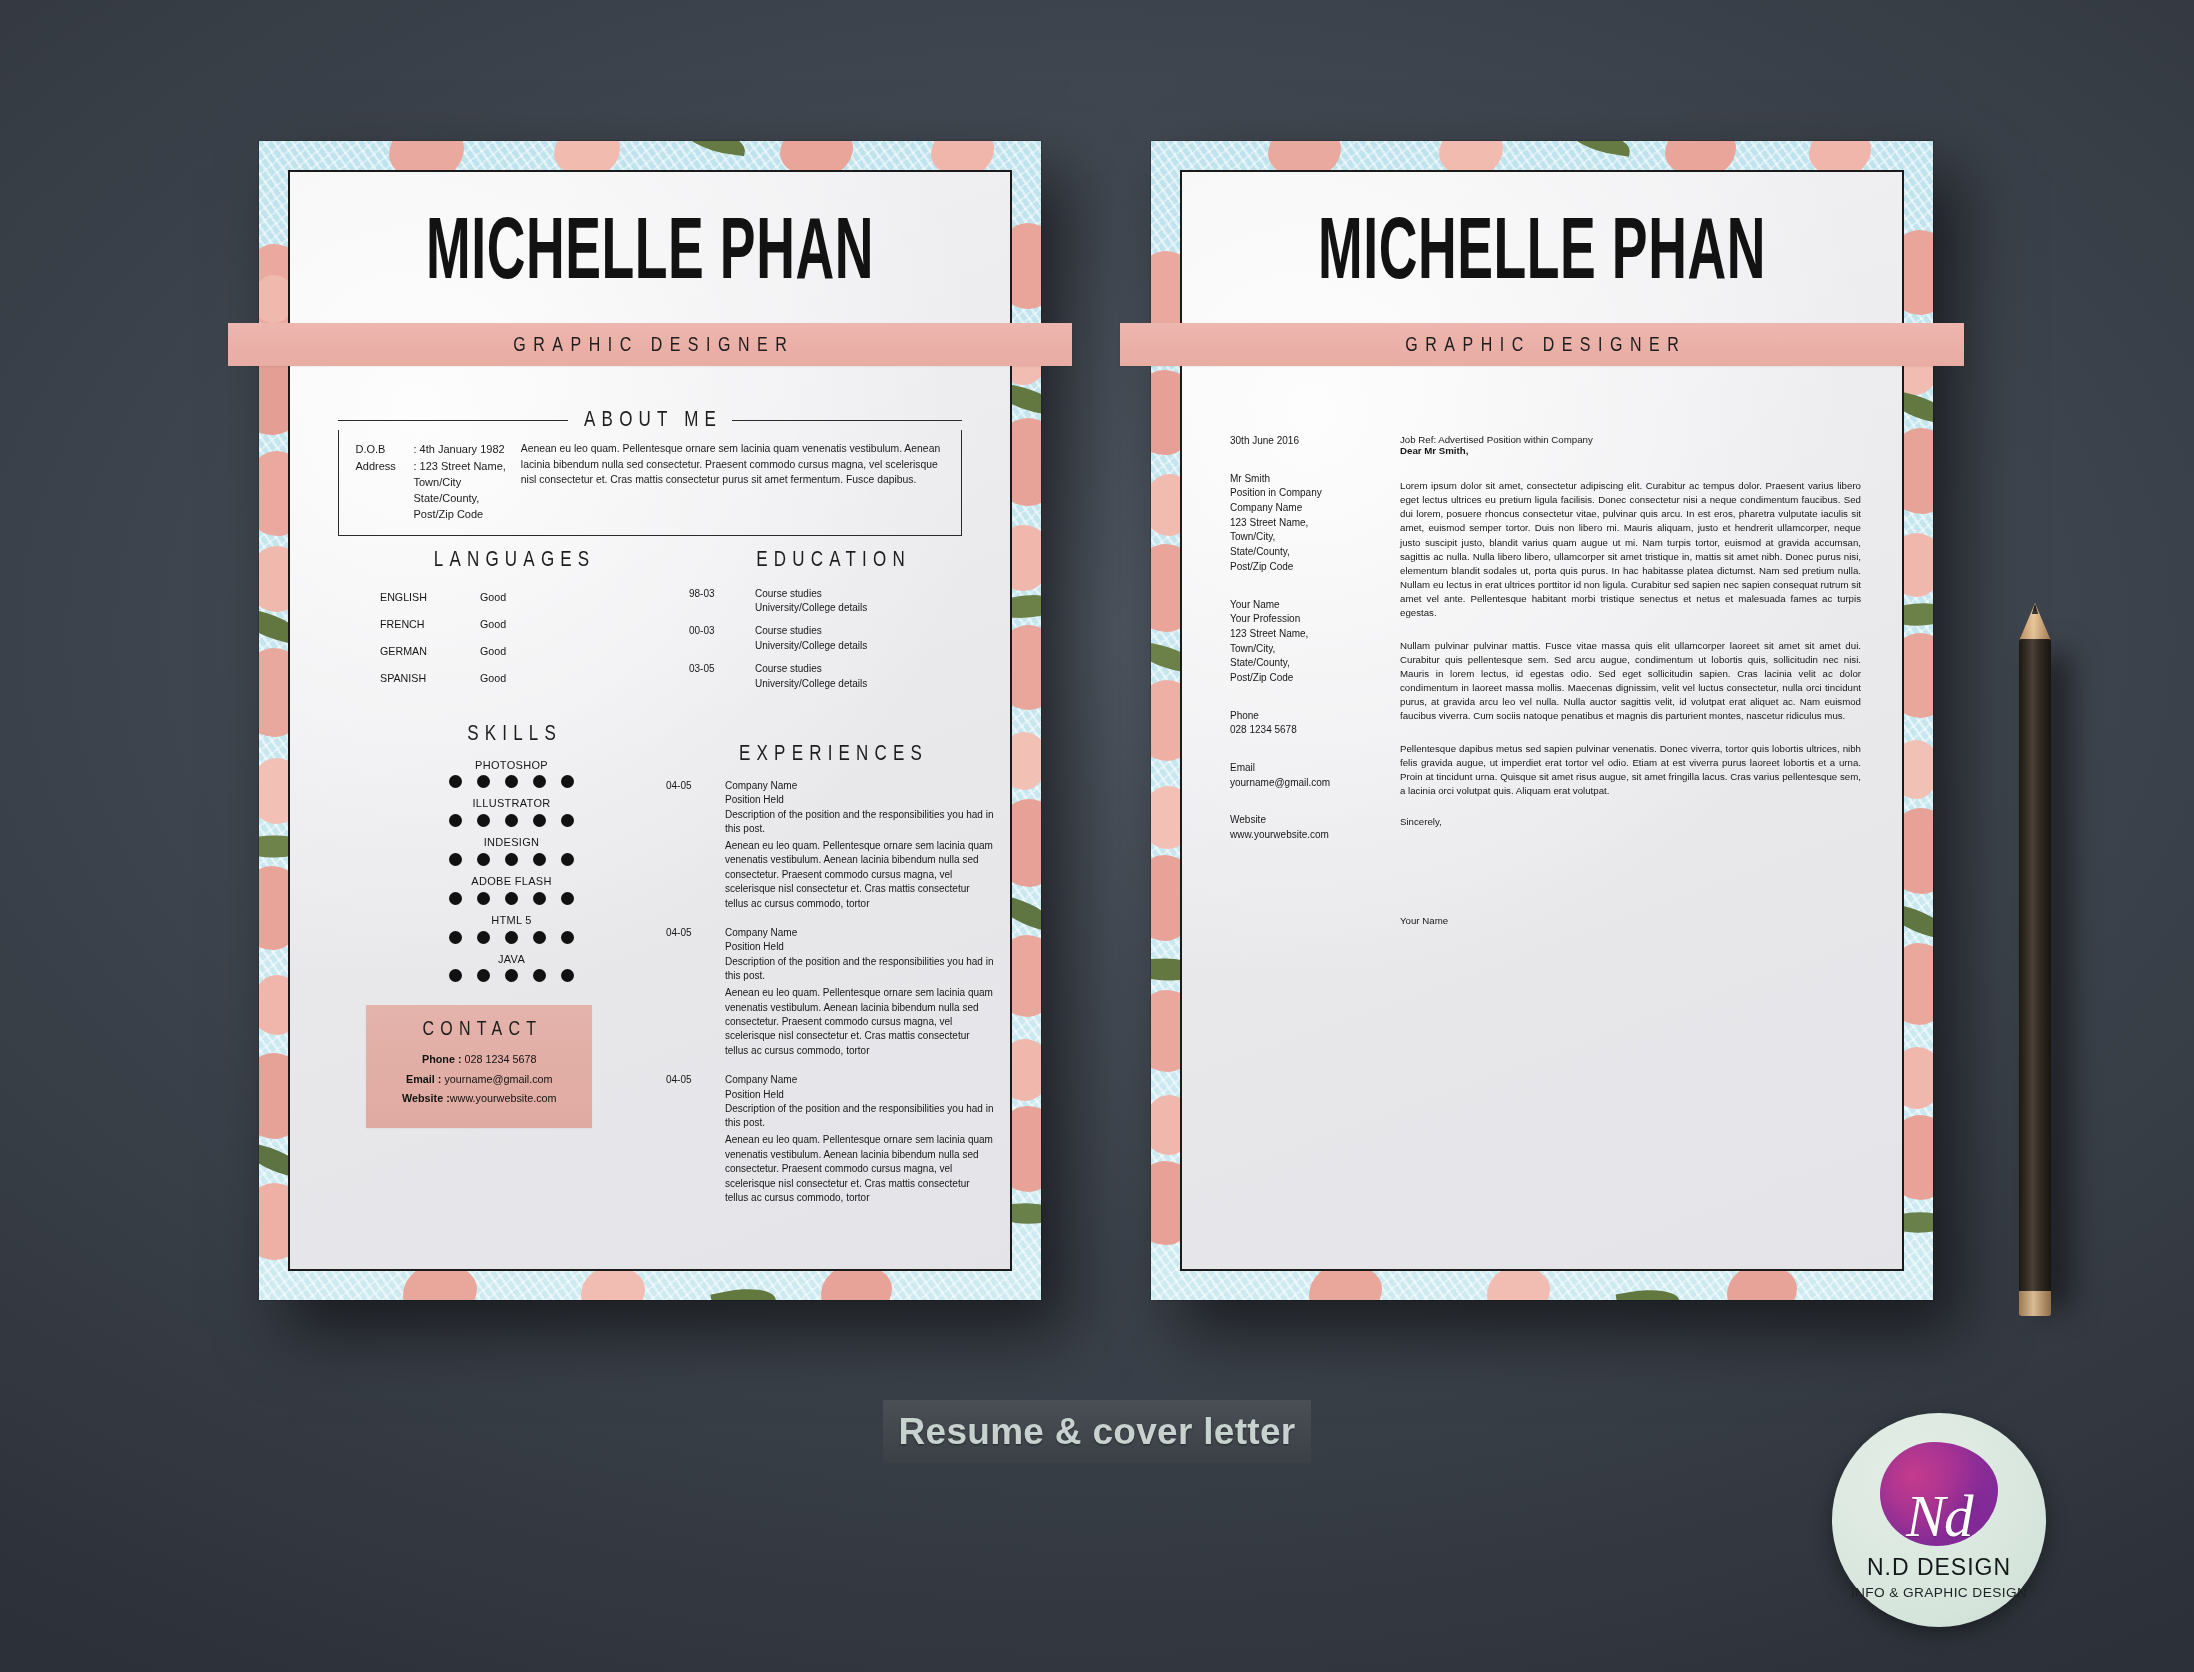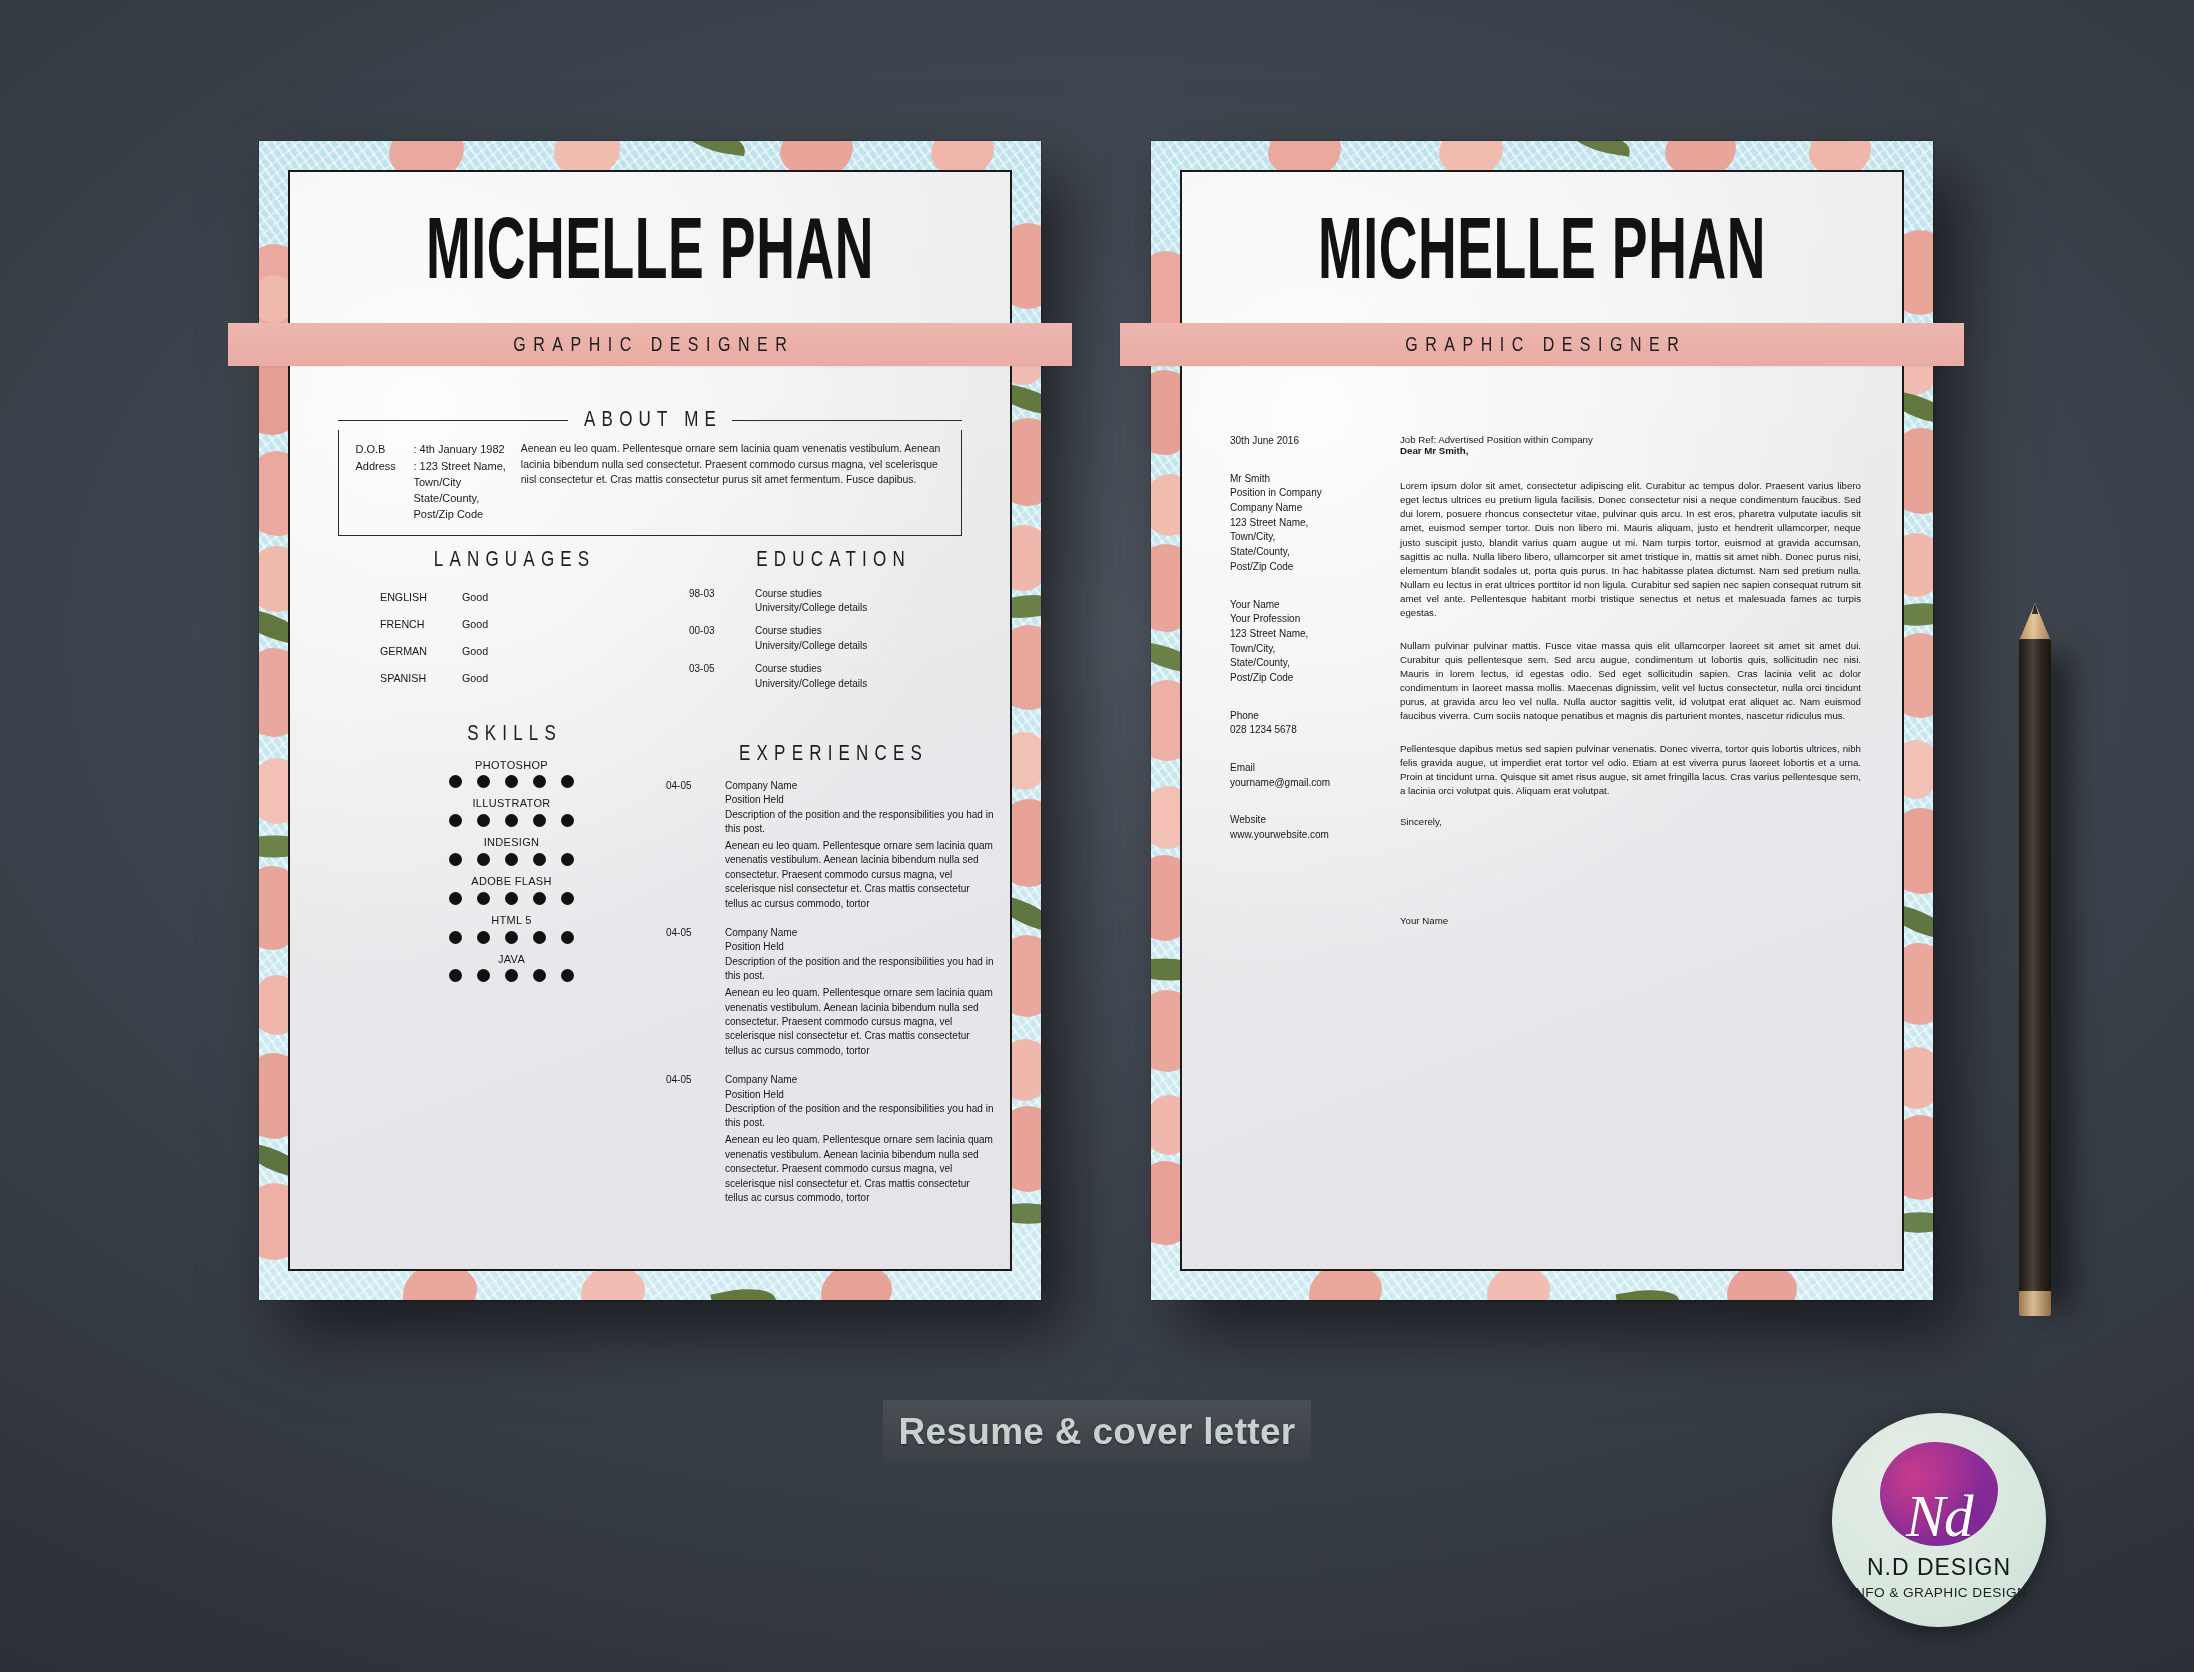--- a/index.html
+++ b/index.html
@@ -123,21 +123,21 @@
   .dob-cont { padding-left: 58px; }
   .about-text { font-size: 10.4px; line-height: 1.47; color: #1a1a1a; flex: 1; }
 
   
   .midcols { position: absolute; left: 0; right: 0; top: 152px; }
   .col-left  { position: absolute; left: 64px;  width: 315px; }
   .col-right { position: absolute; left: 376px; width: 329px; }
 
   .lang-list { margin-top: 20.6px; padding-left: 26px; }
   .lang-row { display: flex; font-size: 10.7px; color: #161616; margin-bottom: 15px; }
-  .lang-name { width: 82px; }
+  .lang-name { width: 100px; }
   .lang-lvl { }
 
   .edu-list { margin-top: 16.5px; padding-left: 23px; }
   .edu-row { display: flex; font-size: 10px; color: #161616; margin-bottom: 9.6px; line-height: 1.42; }
   .edu-yr { width: 66px; flex: none; }
   .edu-det { }
 
   
   .skills-wrap { margin-top: 40px; }
   .skills-list { margin-top: 15px; text-align: center; }
@@ -424,20 +424,34 @@
                   <div class="dots">
                     <span class="dot"></span>
                     <span class="dot"></span>
                     <span class="dot"></span>
                     <span class="dot"></span>
                     <span class="dot"></span>
                   </div>
                 </div>
             </div>
 
+            <div class="contact-box">
+              <div class="contact-title">CONTACT</div>
+              <div class="contact-line">
+                <b>Phone :</b>
+                <span>028 1234 5678</span>
+              </div>
+              <div class="contact-line">
+                <b>Email :</b>
+                <span>yourname@gmail.com</span>
+              </div>
+              <div class="contact-line">
+                <b>Website :</b><span>www.yourwebsite.com</span>
+              </div>
+            </div>
           </div>
 
           <div class="col-right">
             <div>
               <div class="sec-title">EDUCATION</div>
               <div class="edu-list">
                 <div class="edu-row">
                   <span class="edu-yr">98-03</span>
                   <span class="edu-det">
                     <span>Course studies</span><br>

